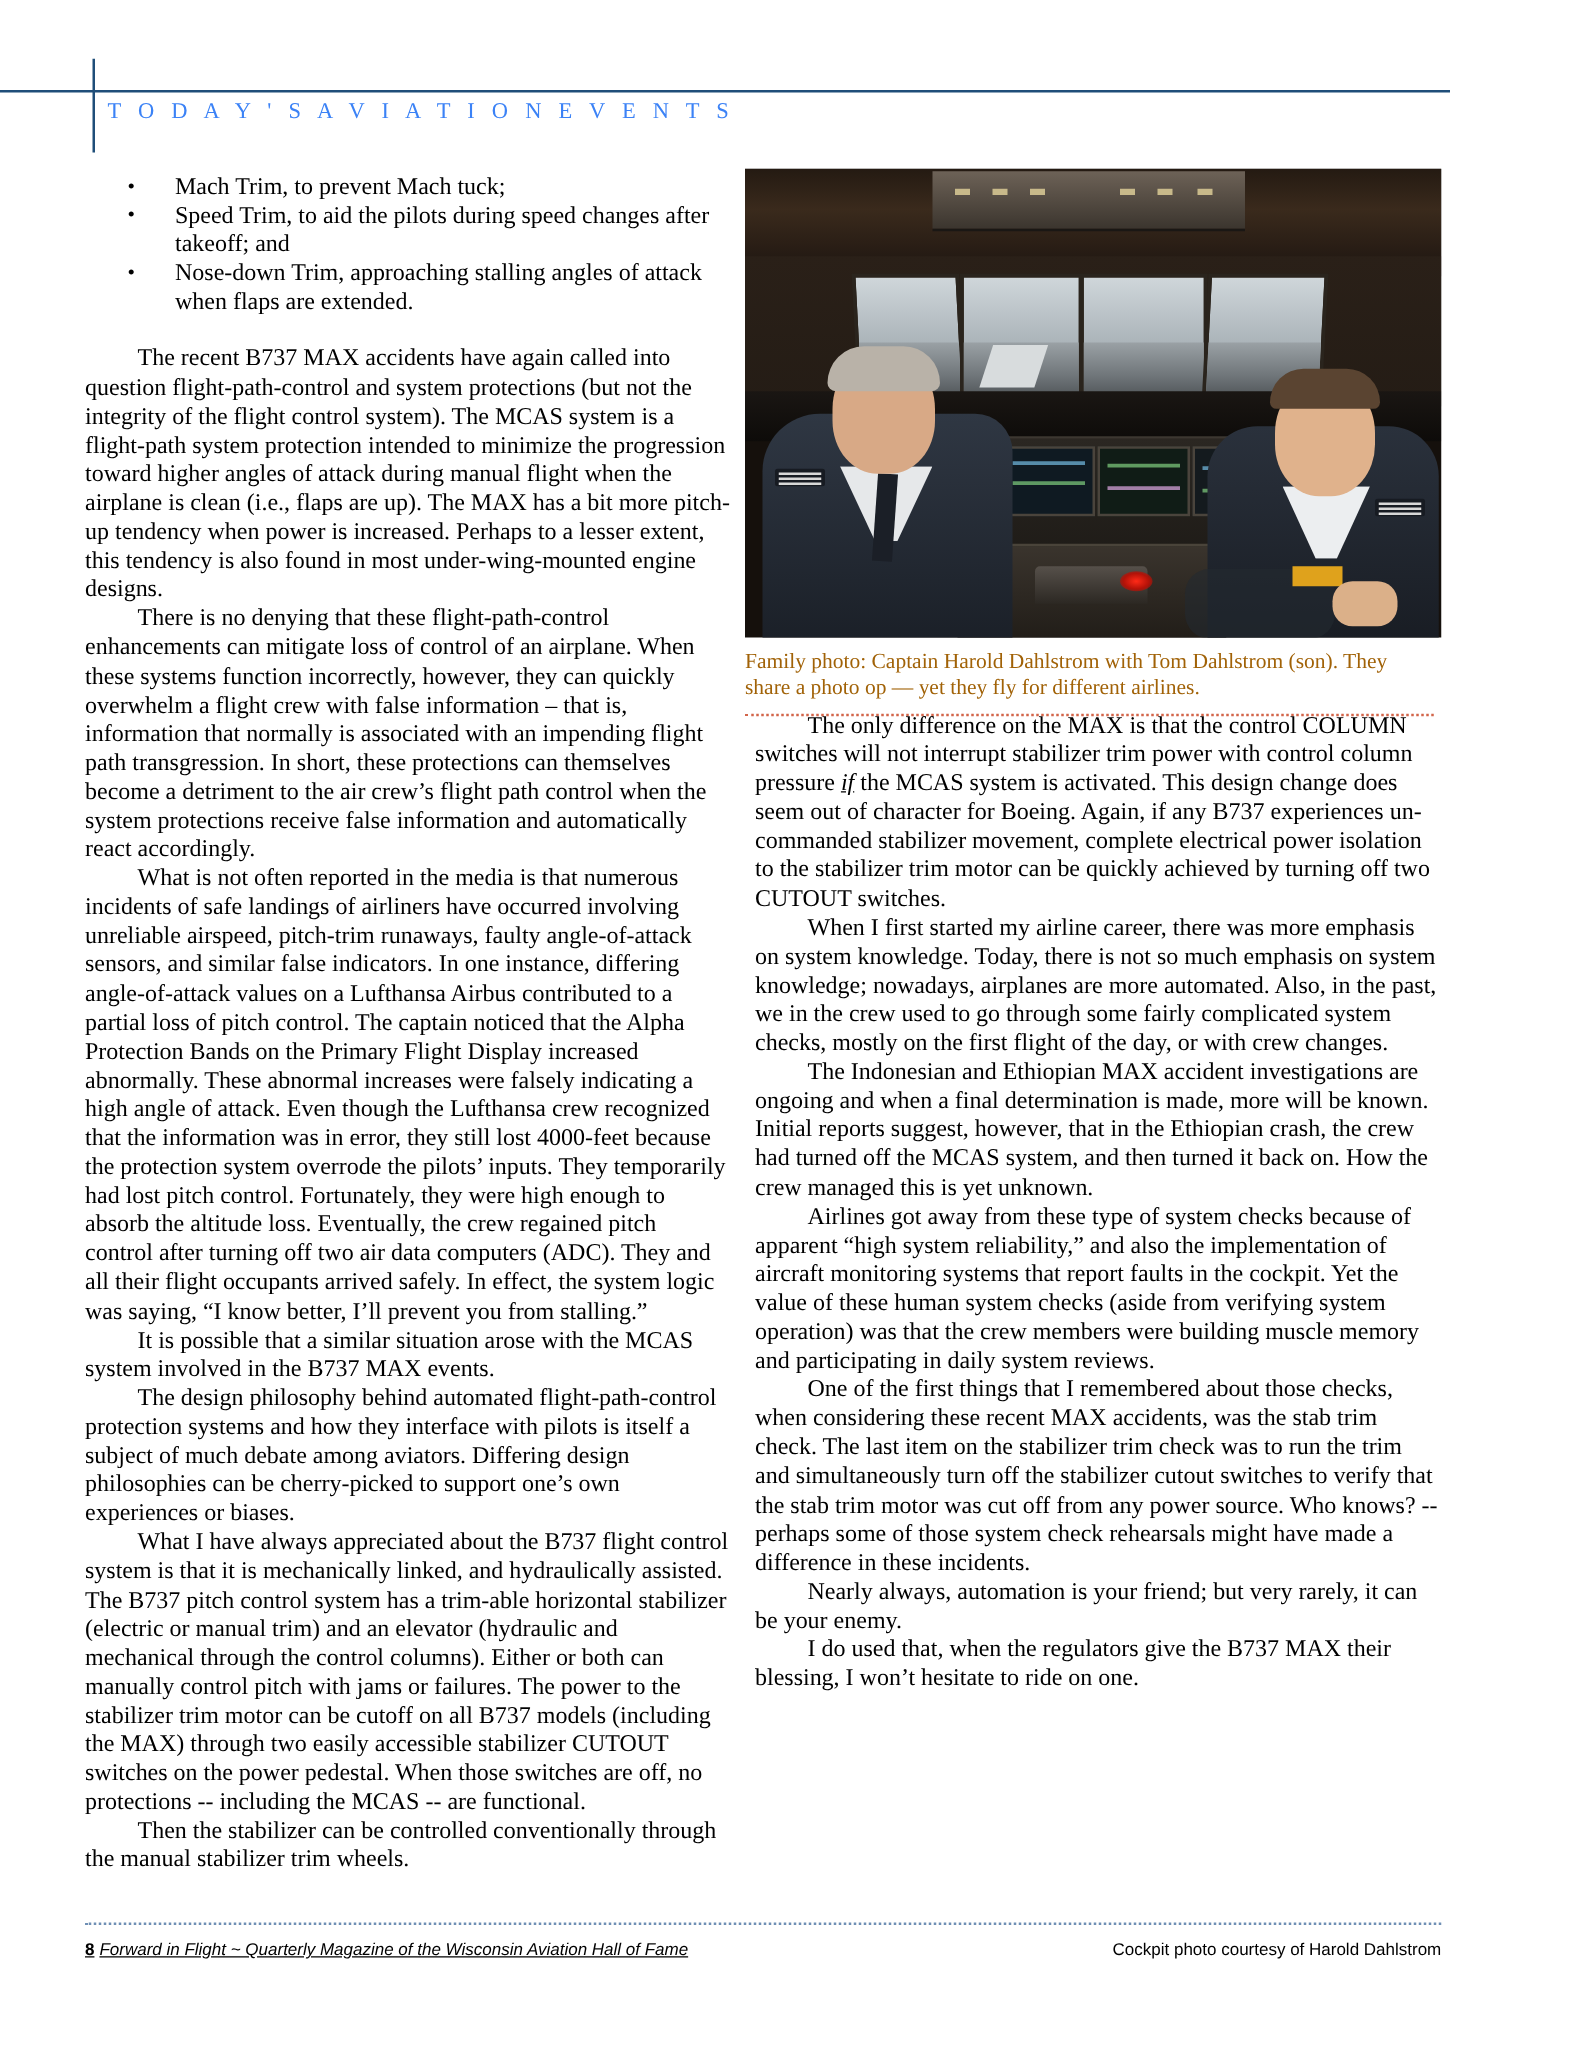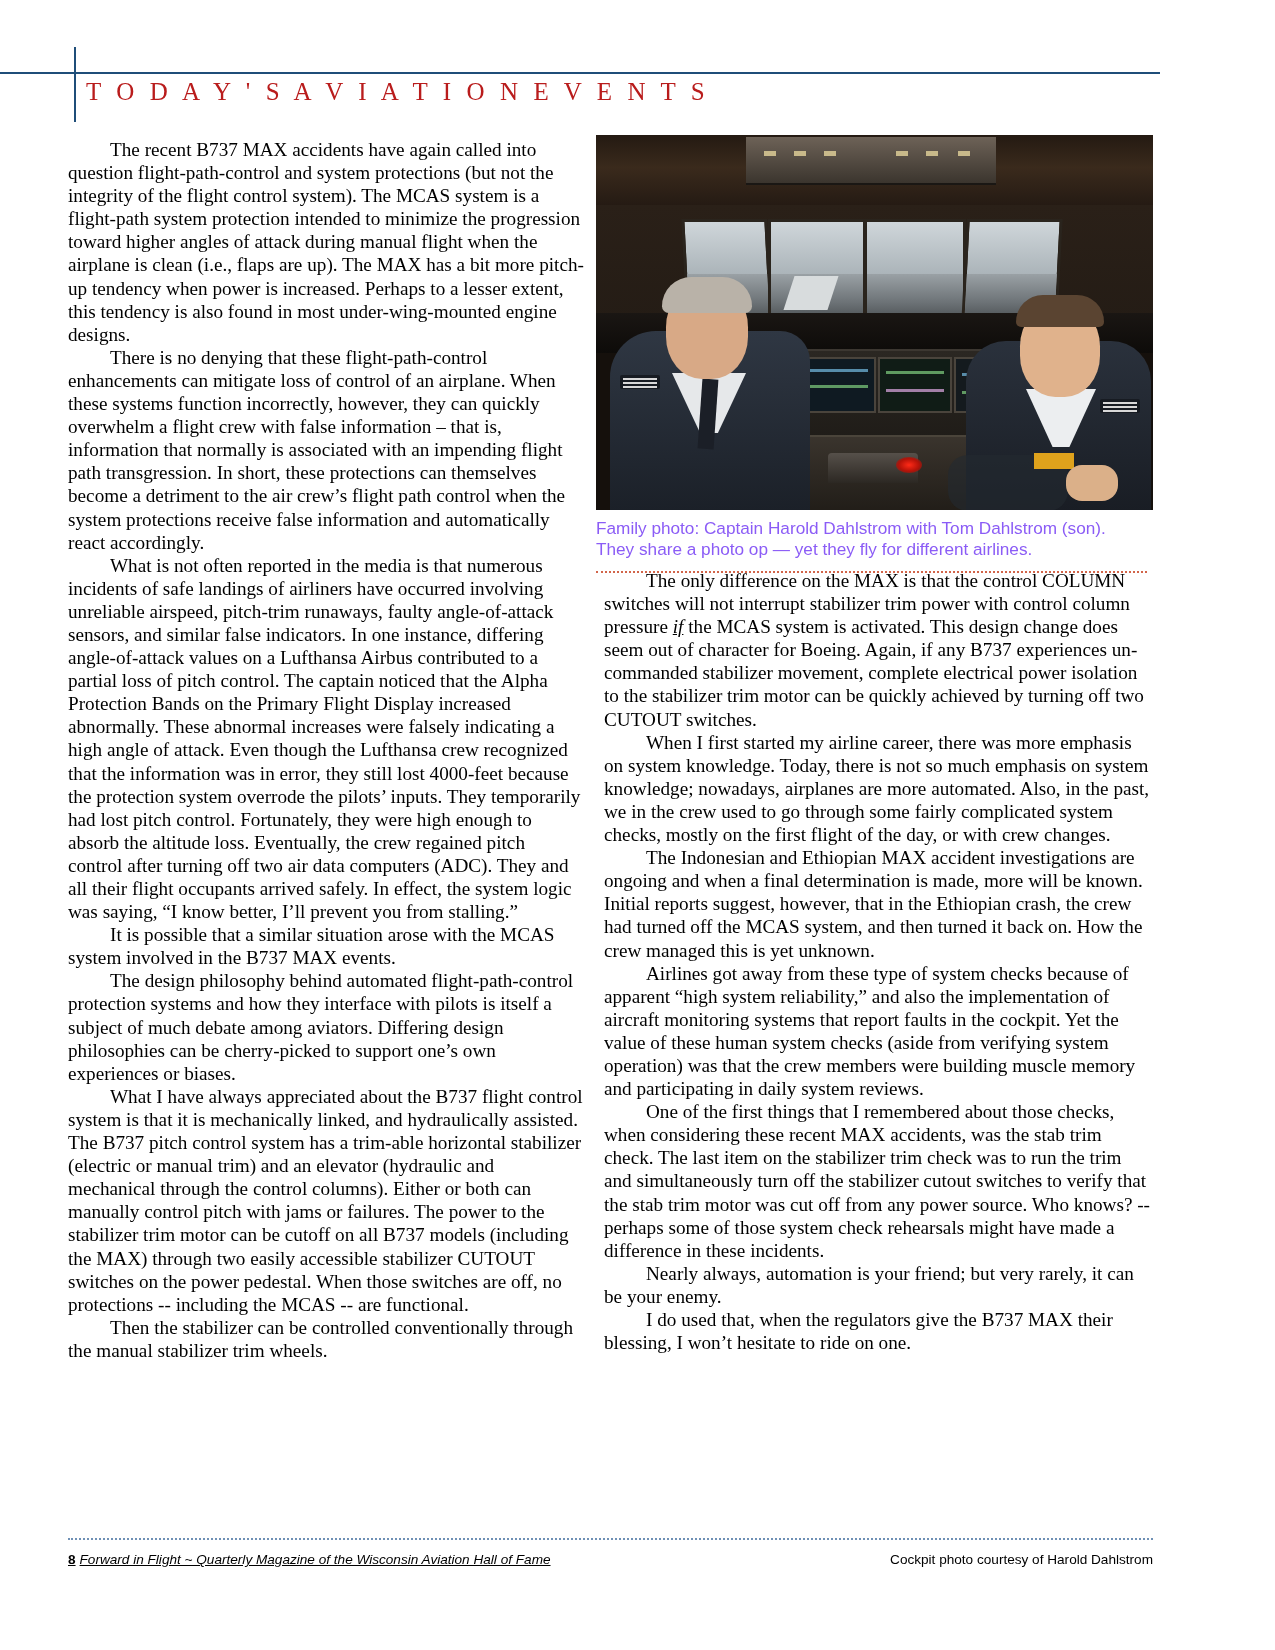--- a/index.html
+++ b/index.html
@@ -38,23 +38,23 @@
     top: 47px;
     width: 2px;
     height: 75px;
     background: #1f4e79;
   }
   #masthead-title {
     position: absolute;
     left: 86px;
     top: 78px;
     font-family: "Liberation Serif", "DejaVu Serif", serif;
-    font-size: 25px;
+    font-size: 18px;
     letter-spacing: 4.6px;
-    color: #b91c1c;
+    color: #3b82f6;
     white-space: nowrap;
   }
 
   
   #col-left {
     position: absolute;
     left: 68px;
     top: 138px;
     width: 516px;
   }
@@ -235,24 +235,24 @@
     background: #dbb089; border-radius: 16px;
   }
   #cuff {
     left: 438px; top: 318px; width: 40px; height: 16px;
     background: #dfa21c;
   }
 
   #photo-caption {
     margin-top: 8px;
     width: 551px;
-    font-family: Liberation Sans, sans-serif;
+    font-family: Liberation Serif, serif;
     font-size: 17.2px;
     line-height: 21px;
-    color: #8b5cf6;
+    color: #a16207;
   }
   #caption-rule {
     margin-top: 11px;
     width: 551px;
     height: 0;
     border-top: 2px dotted #d2654a;
   }
 
   
   #footer-rule {
@@ -287,20 +287,25 @@
 </head>
 <body>
 
 <div id="masthead">
   <div id="masthead-rule-h"></div>
   <div id="masthead-rule-v"></div>
   <div id="masthead-title">T O D A Y ' S   A V I A T I O N   E V E N T S</div>
 </div>
 
 <div id="col-left">
+  <ul id="bullet-list">
+    <li>Mach Trim, to prevent Mach tuck;</li>
+    <li>Speed Trim, to aid the pilots during speed changes after takeoff; and</li>
+    <li>Nose-down Trim, approaching stalling angles of attack when flaps are extended.</li>
+  </ul>
 
   <p class="para">The recent B737 MAX accidents have again called into question flight-path-control and system protections (but not the integrity of the flight control system). The MCAS system is a flight-path system protection intended to minimize the progression toward higher angles of attack during manual flight when the airplane is clean (i.e., flaps are up). The MAX has a bit more pitch-up tendency when power is increased. Perhaps to a lesser extent, this tendency is also found in most under-wing-mounted engine designs.</p>
   <p class="para">There is no denying that these flight-path-control enhancements can mitigate loss of control of an airplane. When these systems function incorrectly, however, they can quickly overwhelm a flight crew with false information – that is, information that normally is associated with an impending flight path transgression. In short, these protections can themselves become a detriment to the air crew’s flight path control when the system protections receive false information and automatically react accordingly.</p>
   <p class="para">What is not often reported in the media is that numerous incidents of safe landings of airliners have occurred involving unreliable airspeed, pitch-trim runaways, faulty angle-of-attack sensors, and similar false indicators. In one instance, differing angle-of-attack values on a Lufthansa Airbus contributed to a partial loss of pitch control. The captain noticed that the Alpha Protection Bands on the Primary Flight Display increased abnormally. These abnormal increases were falsely indicating a high angle of attack. Even though the Lufthansa crew recognized that the information was in error, they still lost 4000-feet because the protection system overrode the pilots’ inputs. They temporarily had lost pitch control. Fortunately, they were high enough to absorb the altitude loss. Eventually, the crew regained pitch control after turning off two air data computers (ADC). They and all their flight occupants arrived safely. In effect, the system logic was saying, “I know better, I’ll prevent you from stalling.”</p>
   <p class="para">It is possible that a similar situation arose with the MCAS system involved in the B737 MAX events.</p>
   <p class="para">The design philosophy behind automated flight-path-control protection systems and how they interface with pilots is itself a subject of much debate among aviators. Differing design philosophies can be cherry-picked to support one’s own experiences or biases.</p>
   <p class="para">What I have always appreciated about the B737 flight control system is that it is mechanically linked, and hydraulically assisted. The B737 pitch control system has a trim-able horizontal stabilizer (electric or manual trim) and an elevator (hydraulic and mechanical through the control columns). Either or both can manually control pitch with jams or failures. The power to the stabilizer trim motor can be cutoff on all B737 models (including the MAX) through two easily accessible stabilizer CUTOUT switches on the power pedestal. When those switches are off, no protections -- including the MCAS -- are functional.</p>
   <p class="para">Then the stabilizer can be controlled conventionally through the manual stabilizer trim wheels.</p>
 </div>
 

